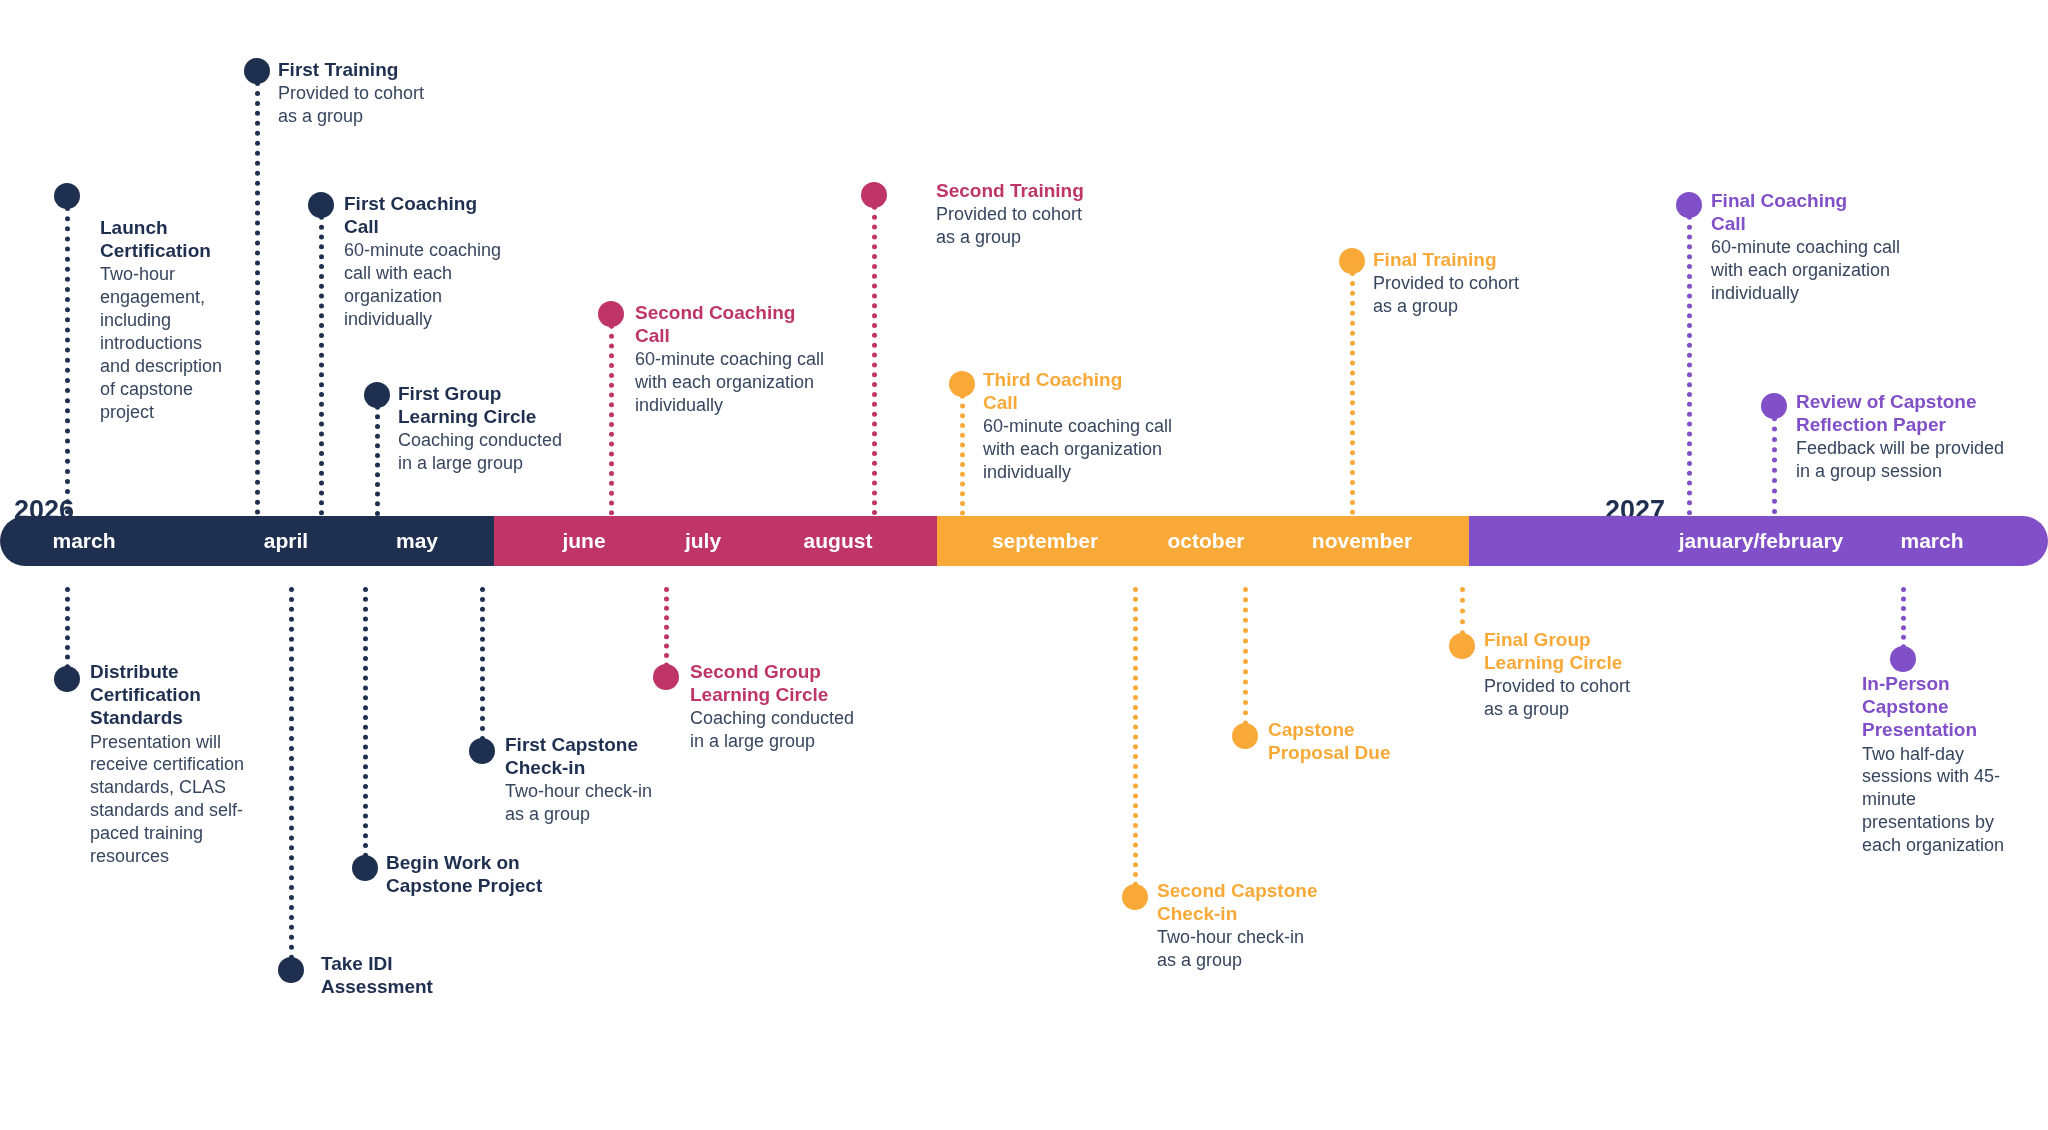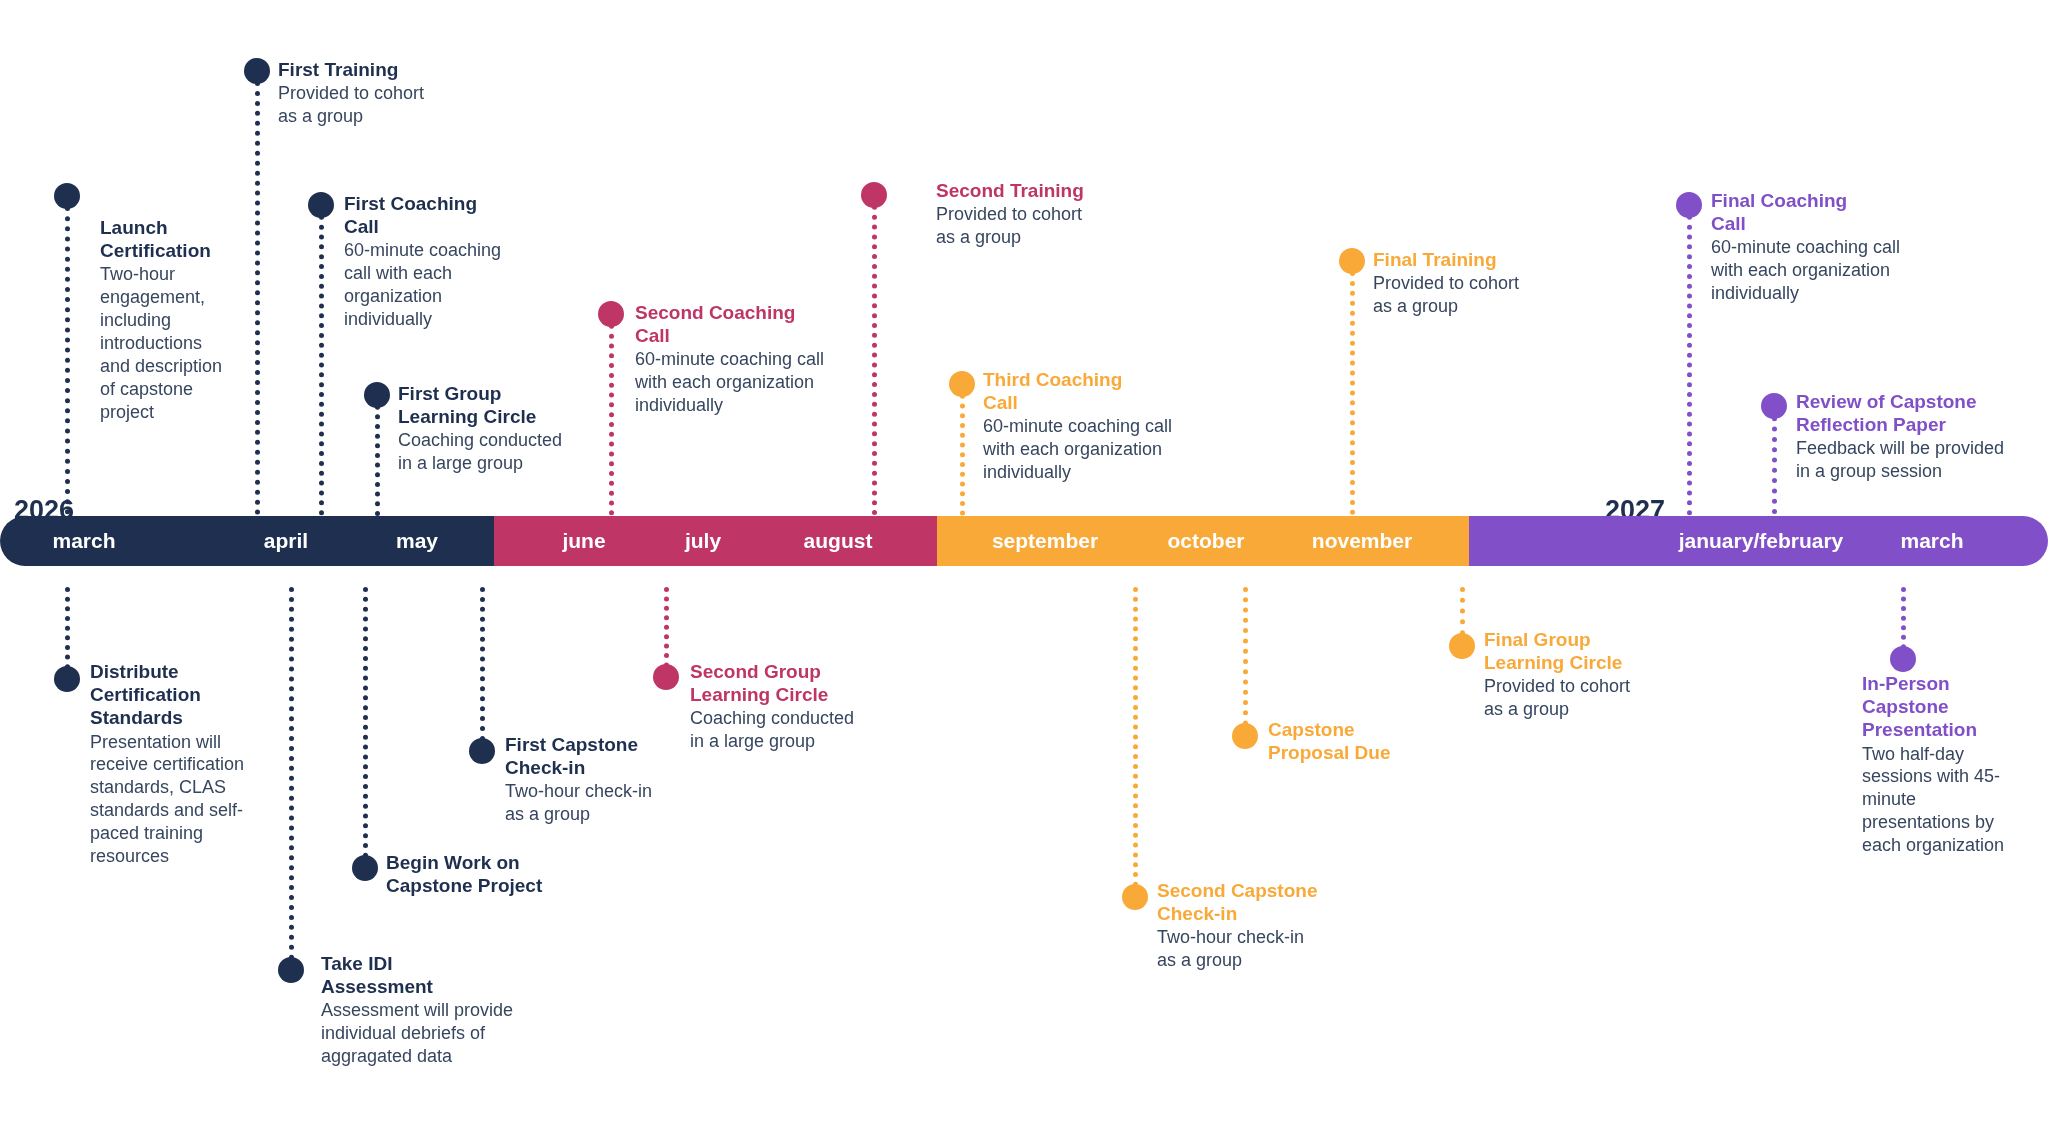--- a/index.html
+++ b/index.html
@@ -243,23 +243,20 @@
 standards and self-
 paced training
 resources</div>
         </div>
       </div>
       <div class="item" style="left: 0px; top: 0px; width: 100%; height: 0px;">
         <div class="dot" style="left: 278px; top: 957px; background: rgb(30, 47, 79);"></div>
         <div class="txt" style="left: 312px; top: 952px; width: 250px; margin-left: 9px;">
           <div class="title" style="color: rgb(30, 47, 79);">Take IDI
 Assessment</div>
-          <div class="desc">Assessment will provide
-individual debriefs of
-aggragated data</div>
         </div>
       </div>
       <div class="item" style="left: 0px; top: 0px; width: 100%; height: 0px;">
         <div class="dot" style="left: 352px; top: 855px; background: rgb(30, 47, 79);"></div>
         <div class="txt" style="left: 386px; top: 851px; width: 230px;">
           <div class="title" style="color: rgb(30, 47, 79);">Begin Work on
 Capstone Project</div>
         </div>
       </div>
       <div class="item" style="left: 0px; top: 0px; width: 100%; height: 0px;">

